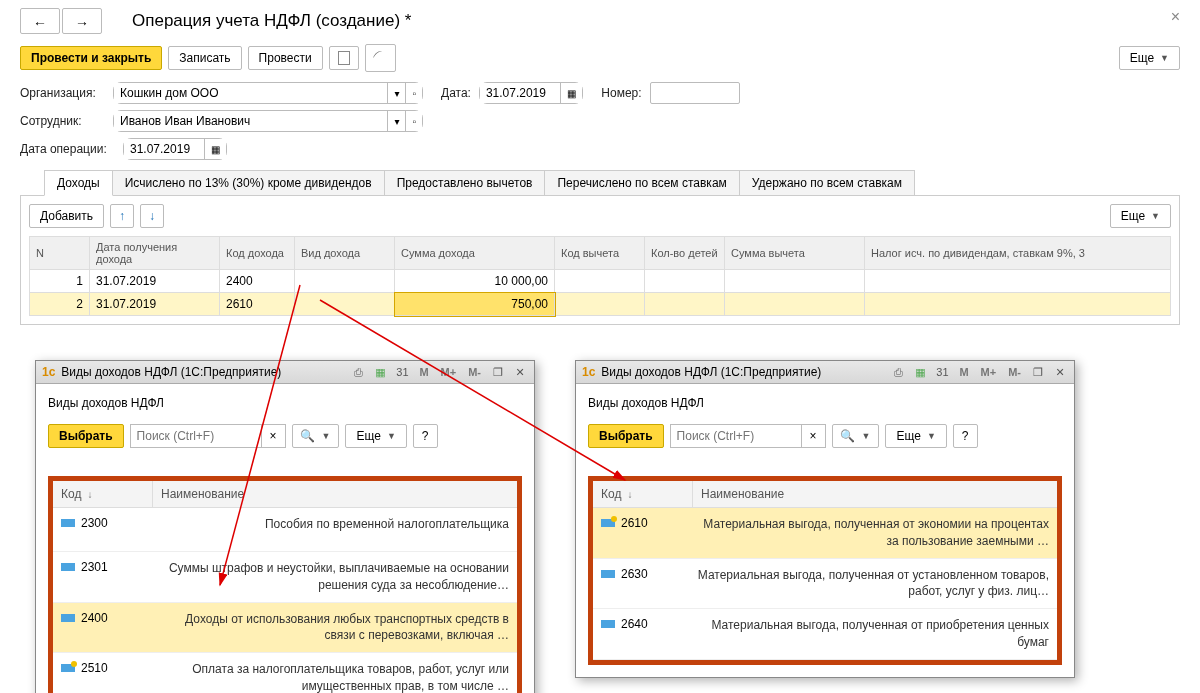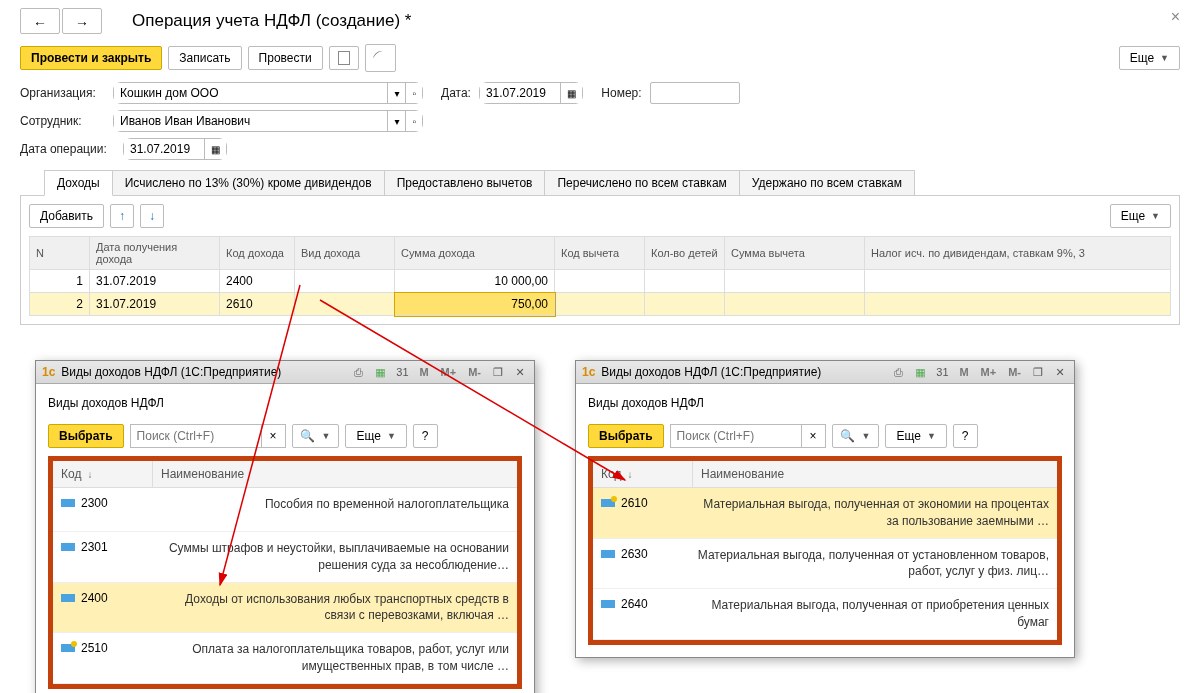--- a/index.html
+++ b/index.html
@@ -32,21 +32,21 @@
 td.num { text-align: right; }
 tr.selected td { background: #fff6c7; }
 tr.active-cell td.active { background: #ffe26b; outline: 1px solid #d4a600; }
 .popup { position: absolute; background: #fff; border: 1px solid #888; box-shadow: 3px 3px 10px rgba(0,0,0,0.3); }
 .popup-titlebar { background: linear-gradient(#e8e8e8, #d8d8d8); display: flex; align-items: center; padding: 3px 6px; gap: 6px; border-bottom: 1px solid #aaa; font-size: 11px; }
 .popup-titlebar .spacer { margin-left: auto; }
 .tb-icon { width: 16px; height: 16px; display: inline-flex; align-items: center; justify-content: center; font-size: 11px; color: #555; cursor: pointer; }
 .tb-m { font-weight: bold; color: #777; padding: 0 3px; cursor: pointer; font-size: 11px; }
 .popup-body { padding: 12px; }
 .popup-title { font-size: 12px; margin-bottom: 14px; }
-.popup-toolbar { display: flex; align-items: flex-start; gap: 6px; margin-bottom: 8px; }
+.popup-toolbar { display: flex; align-items: flex-start; gap: 6px; margin-bottom: 28px; }
 .search-box { display: flex; border: 1px solid #bbb; }
 .search-box input { border: none; padding: 4px 6px; width: 130px; outline: none; }
 .search-box .x-btn { border: none; border-left: 1px solid #bbb; background: #fff; padding: 3px 8px; cursor: pointer; }
 .list { border: 5px solid #c2410c; text-align: right; }
 .list-header { display: flex; background: #f4f4f4; border-bottom: 1px solid #ddd; }
 .list-header .col { padding: 6px 8px; color: #555; }
 .list-header .col-code { width: 100px; border-right: 1px solid #ddd; display: flex; align-items: center; gap: 6px; }
 .list-row { display: flex; border-bottom: 1px solid #eee; padding: 8px; min-height: 44px; }
 .list-row.sel { background: #fff0b5; }
 .list-row .col-code { width: 92px; display: flex; align-items: flex-start; gap: 6px; }

